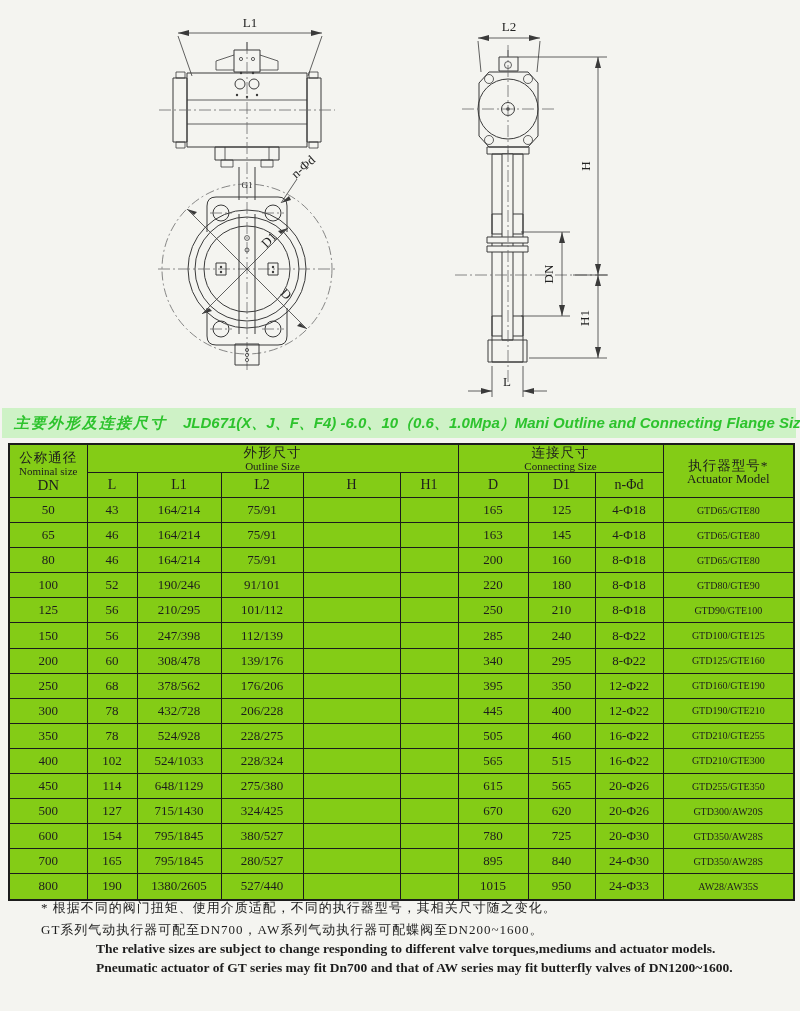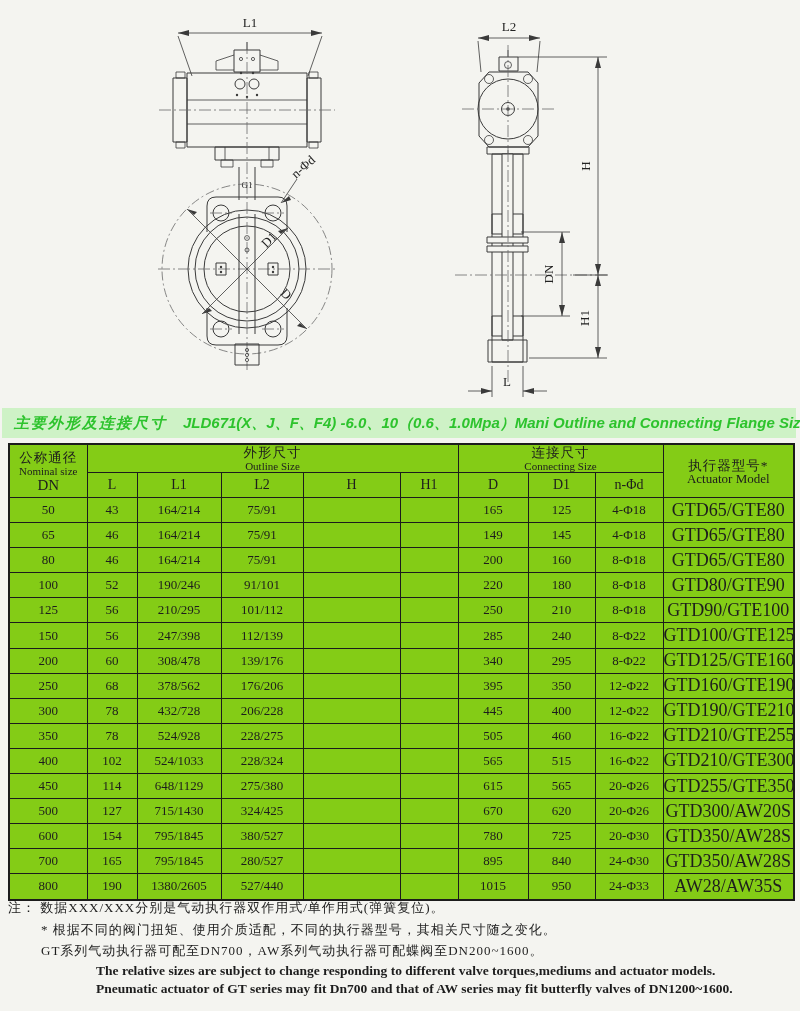--- a/index.html
+++ b/index.html
@@ -43,21 +43,21 @@
     text-align:center;vertical-align:middle;
     padding:0;font-weight:normal;
     overflow:hidden;white-space:nowrap;
   }
   #spec-table{border:2px solid #1c1c1c;}
   .h-cn{font-size:13.5px;letter-spacing:1px;line-height:15px;}
   .h-en{font-size:11px;line-height:12px;}
   .h-dn{font-size:15px;line-height:16px;}
   .h-col{font-size:14px;font-weight:bold;height:24px;}
   #spec-table td{font-size:13px;height:24.1px;}
-  #spec-table td:last-child{font-size:18px;}
+  #spec-table td:last-child{font-size:10px;}
   
   #notes{position:absolute;left:0;top:897px;width:800px;}
   .note-cn{font-size:13px;line-height:21.5px;font-family:"Liberation Serif",serif;letter-spacing:1px;}
   .note-en{font-size:13.5px;line-height:18.5px;font-weight:bold;font-family:"Liberation Serif",serif;}
   .ind0{padding-left:8px;}
   .ind1{padding-left:41px;}
   .ind2{padding-left:5px;}
   .ind3{padding-left:96px;}
 </style>
 </head>
@@ -314,21 +314,21 @@
         <td>4-Φ18</td>
         <td>GTD65/GTE80</td>
       </tr>
       <tr>
         <td>65</td>
         <td>46</td>
         <td>164/214</td>
         <td>75/91</td>
         <td></td>
         <td></td>
-        <td>149</td>
+        <td>163</td>
         <td>145</td>
         <td>4-Φ18</td>
         <td>GTD65/GTE80</td>
       </tr>
       <tr>
         <td>80</td>
         <td>46</td>
         <td>164/214</td>
         <td>75/91</td>
         <td></td>
@@ -491,18 +491,17 @@
         <td></td>
         <td>1015</td>
         <td>950</td>
         <td>24-Φ33</td>
         <td>AW28/AW35S</td>
       </tr>
     </tbody>
 </table>
 
 <div id="notes">
-  <div class="note-cn ind0">注：  数据XXX/XXX分别是气动执行器双作用式/单作用式(弹簧复位)。</div>
   <div class="note-cn ind1">* 根据不同的阀门扭矩、使用介质适配，不同的执行器型号，其相关尺寸随之变化。</div>
   <div class="note-cn ind1">GT系列气动执行器可配至DN700，AW系列气动执行器可配蝶阀至DN200~1600。</div>
   <div class="note-en ind3">The relative sizes are subject to change responding to different valve torques,mediums and actuator models.</div>
   <div class="note-en ind3">Pneumatic actuator of GT series may fit Dn700 and that of AW series may fit butterfly valves of DN1200~1600.</div>
 </div>
 
 </body></html>

